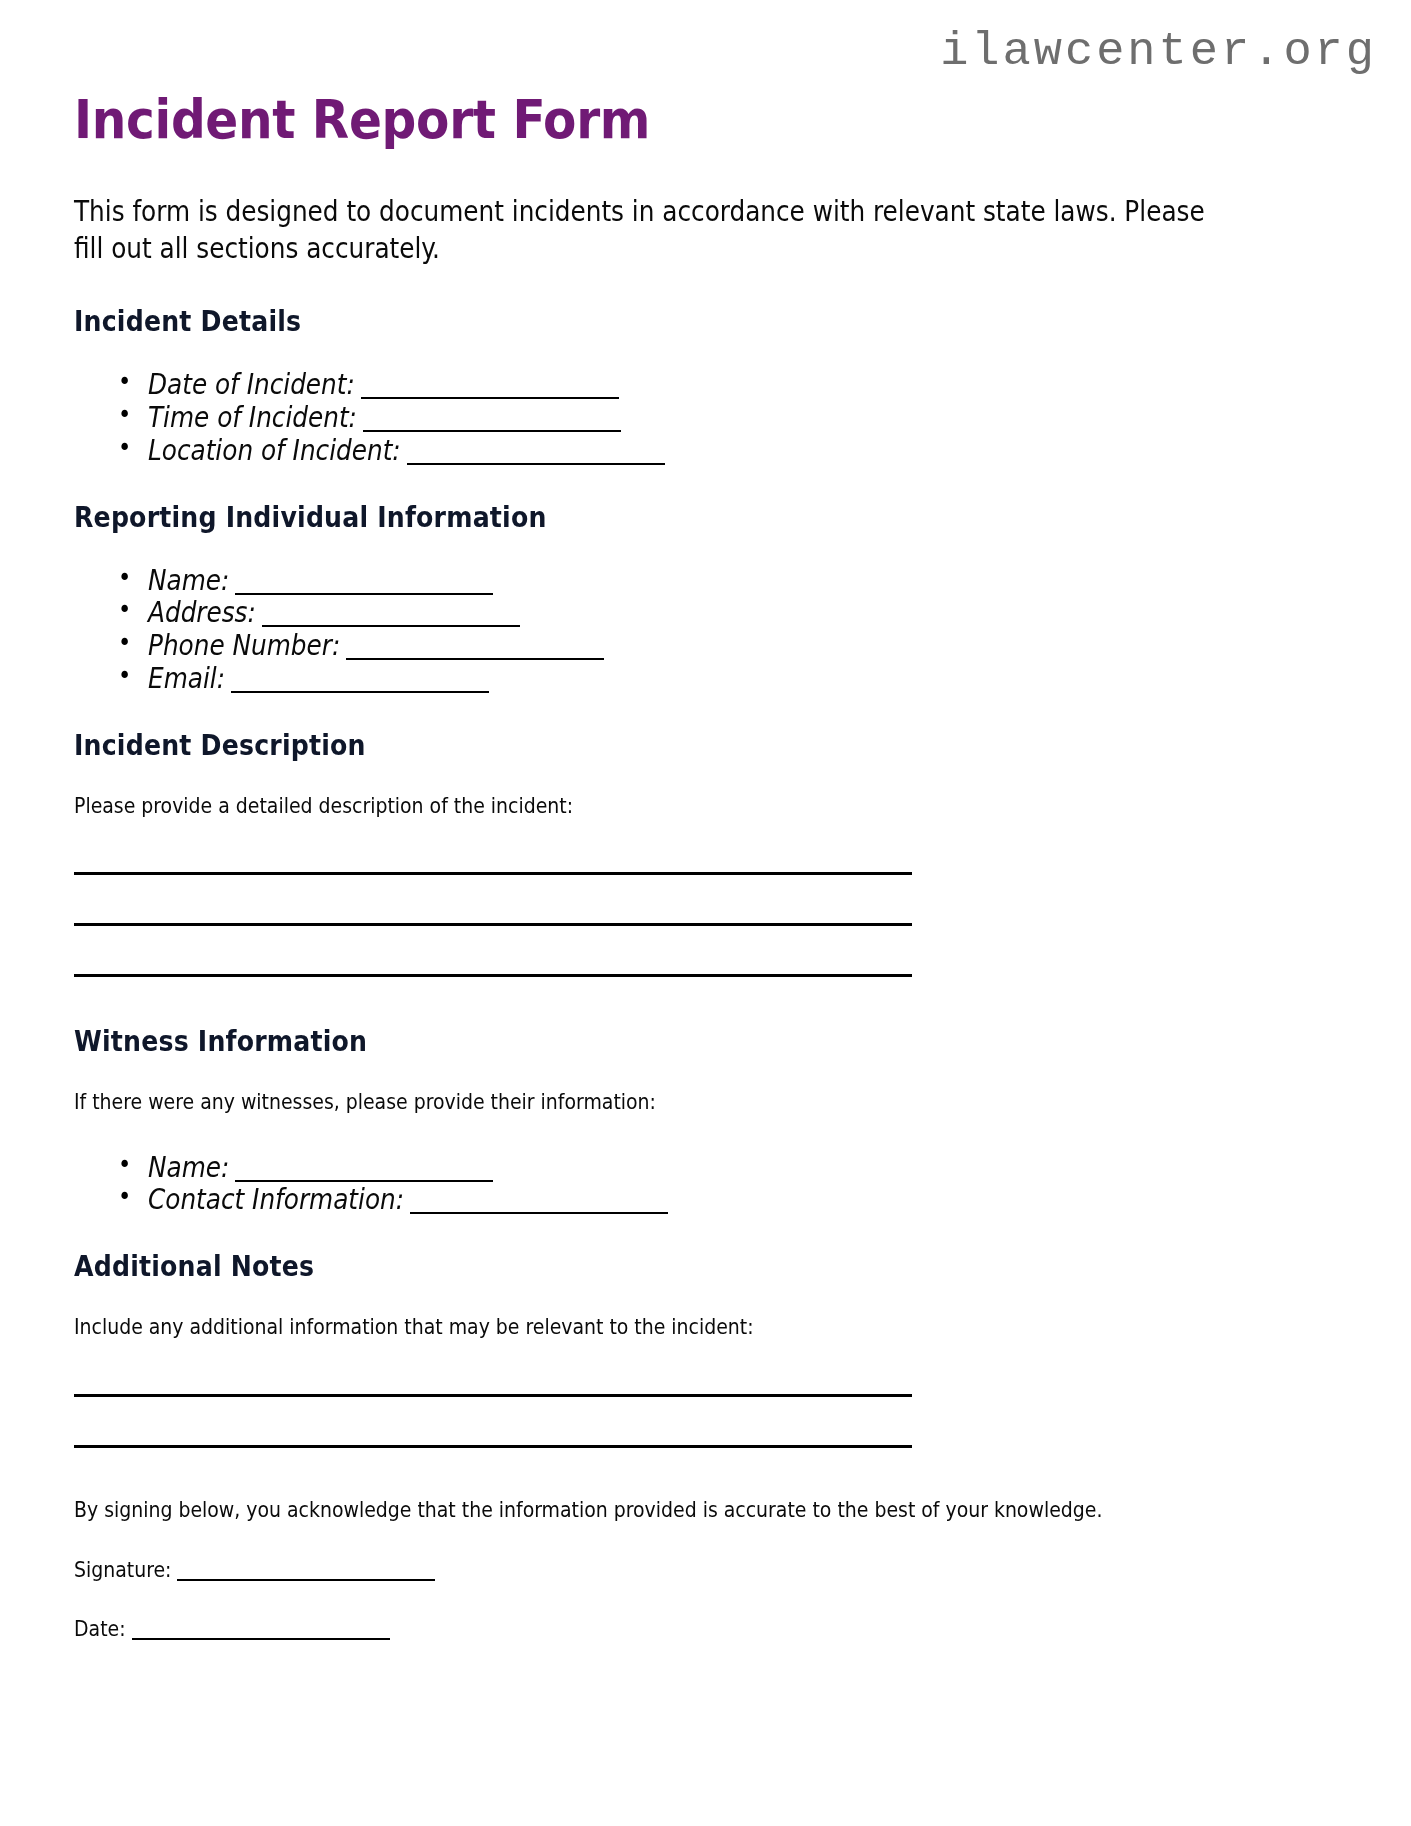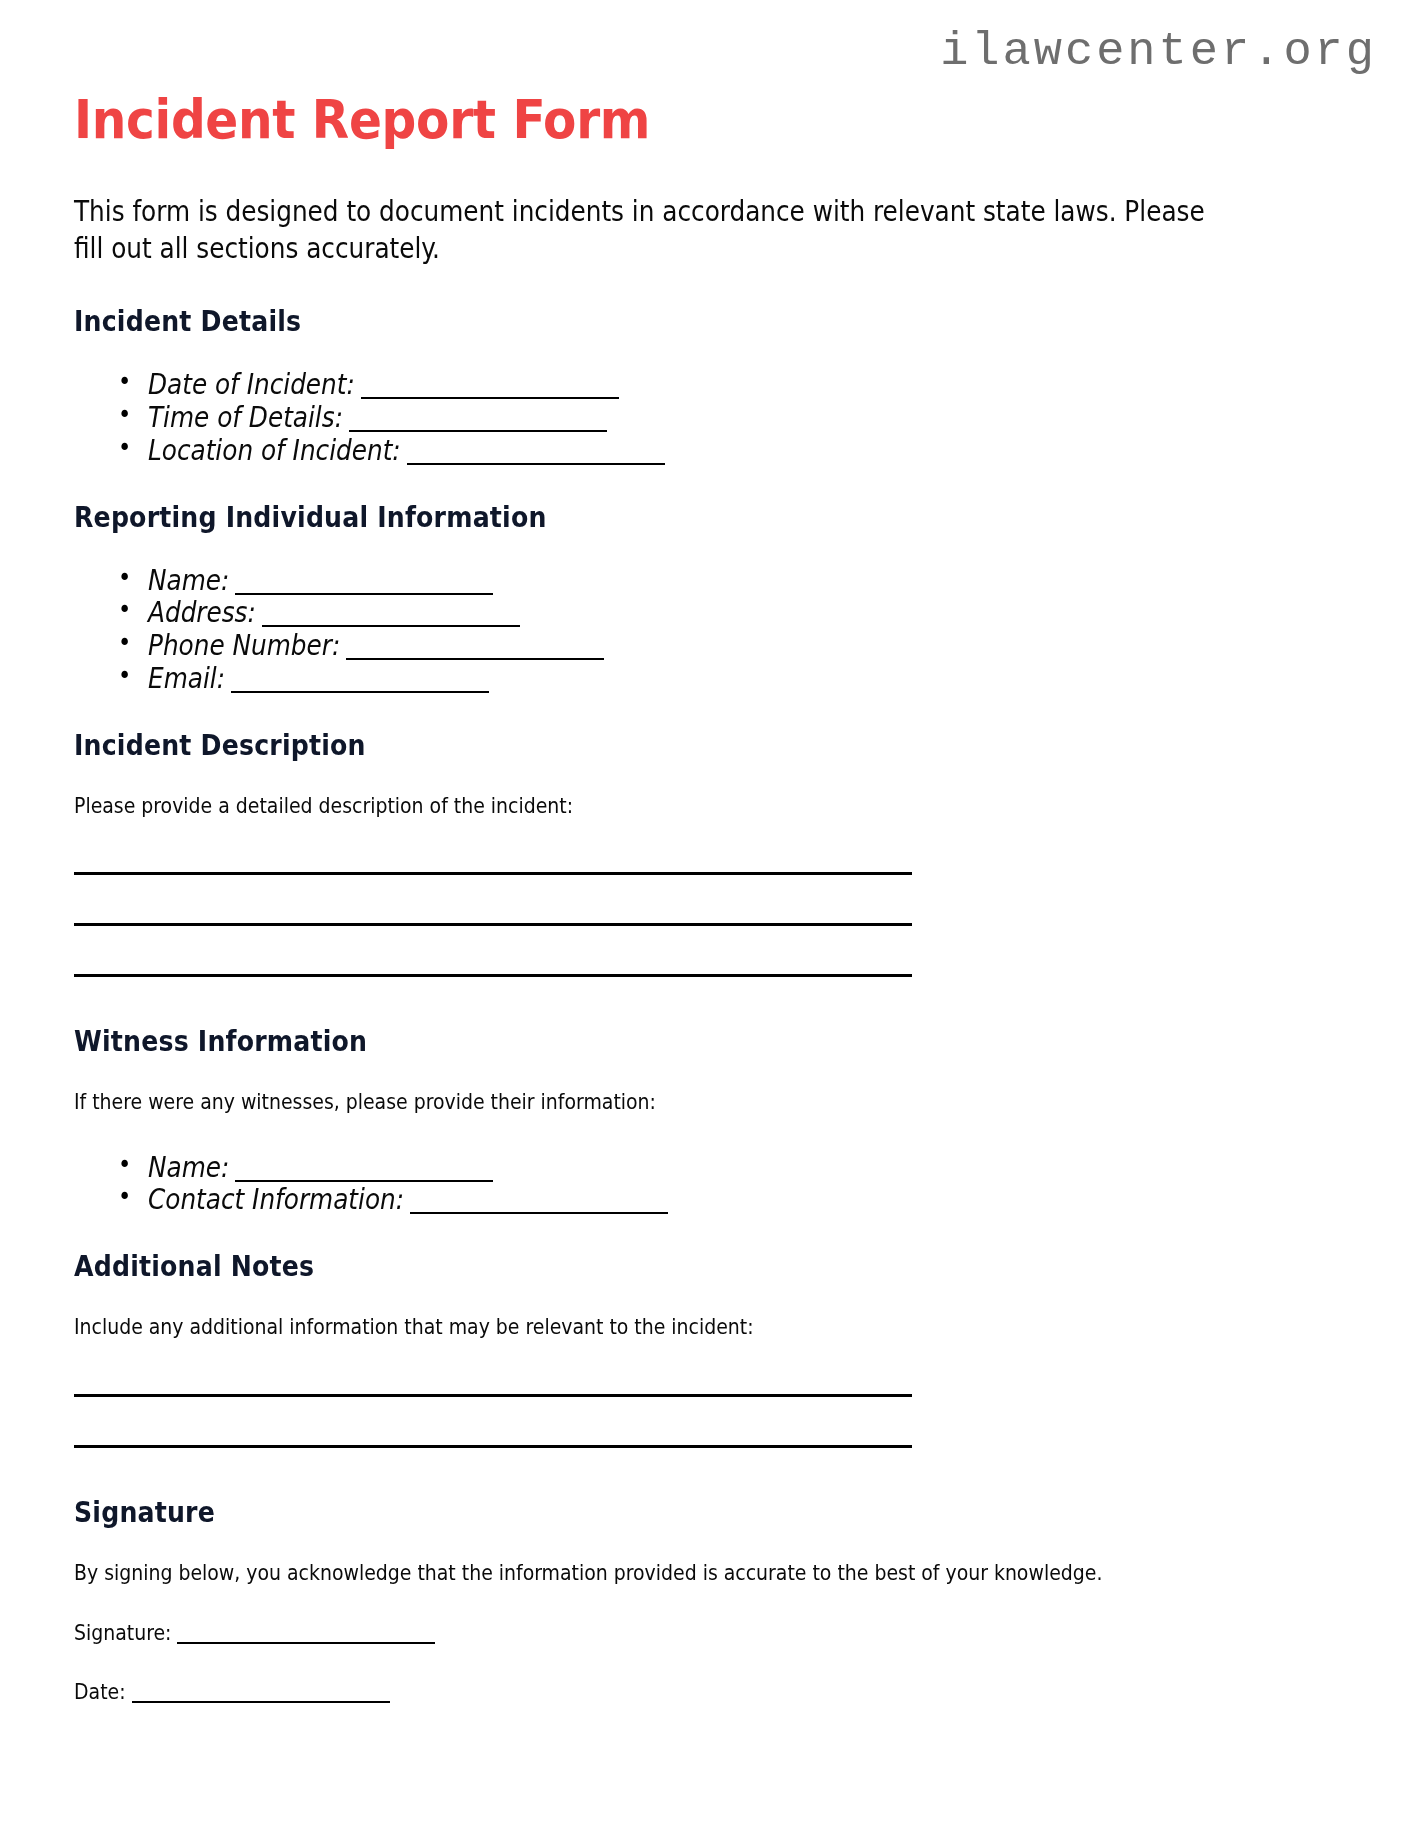--- a/index.html
+++ b/index.html
@@ -43,21 +43,21 @@
   }
 
   h1.doc-title {
     font-family: "Liberation Sans Narrow", "DejaVu Sans Condensed", "Liberation Sans", sans-serif;
     font-stretch: condensed;
     font-size: 54px;
     font-weight: bold;
     letter-spacing: -0.3px;
     margin: 0 0 44px 0;
     line-height: 1.05;
-    color: #ef4444;
+    color: #701a75;
   }
 
   p.intro {
     font-size: 27.5px;
     line-height: 1.36;
     margin: 0 0 38px 0;
     max-width: 1160px;
   }
 
   h2.section {
@@ -134,21 +134,21 @@
 
     <p class="intro">This form is designed to document incidents in accordance with relevant state laws. Please fill out all sections accurately.</p>
 
     <h2 class="section">Incident Details</h2>
 
     <ul class="fields">
       <li>
         <span>Date of Incident:</span><span class="blank w-short"></span>
       </li>
       <li>
-        <span>Time of Details:</span><span class="blank w-short"></span>
+        <span>Time of Incident:</span><span class="blank w-short"></span>
       </li>
       <li>
         <span>Location of Incident:</span><span class="blank w-short"></span>
       </li>
     </ul>
 
     <h2 class="section">Reporting Individual Information</h2>
 
     <ul class="fields">
       <li>
@@ -190,21 +190,20 @@
 
     <h2 class="section">Additional Notes</h2>
 
     <p class="lead">Include any additional information that may be relevant to the incident:</p>
 
     <div class="rule-block">
       <div class="rule first"></div>
       <div class="rule"></div>
     </div>
 
-    <h2 class="section">Signature</h2>
 
     <p class="lead">By signing below, you acknowledge that the information provided is accurate to the best of your knowledge.</p>
 
     <div class="sig-line">
       <span>Signature:</span><span class="blank w-short"></span>
     </div>
 
     <div class="sig-line">
       <span>Date:</span><span class="blank w-short"></span>
     </div>

